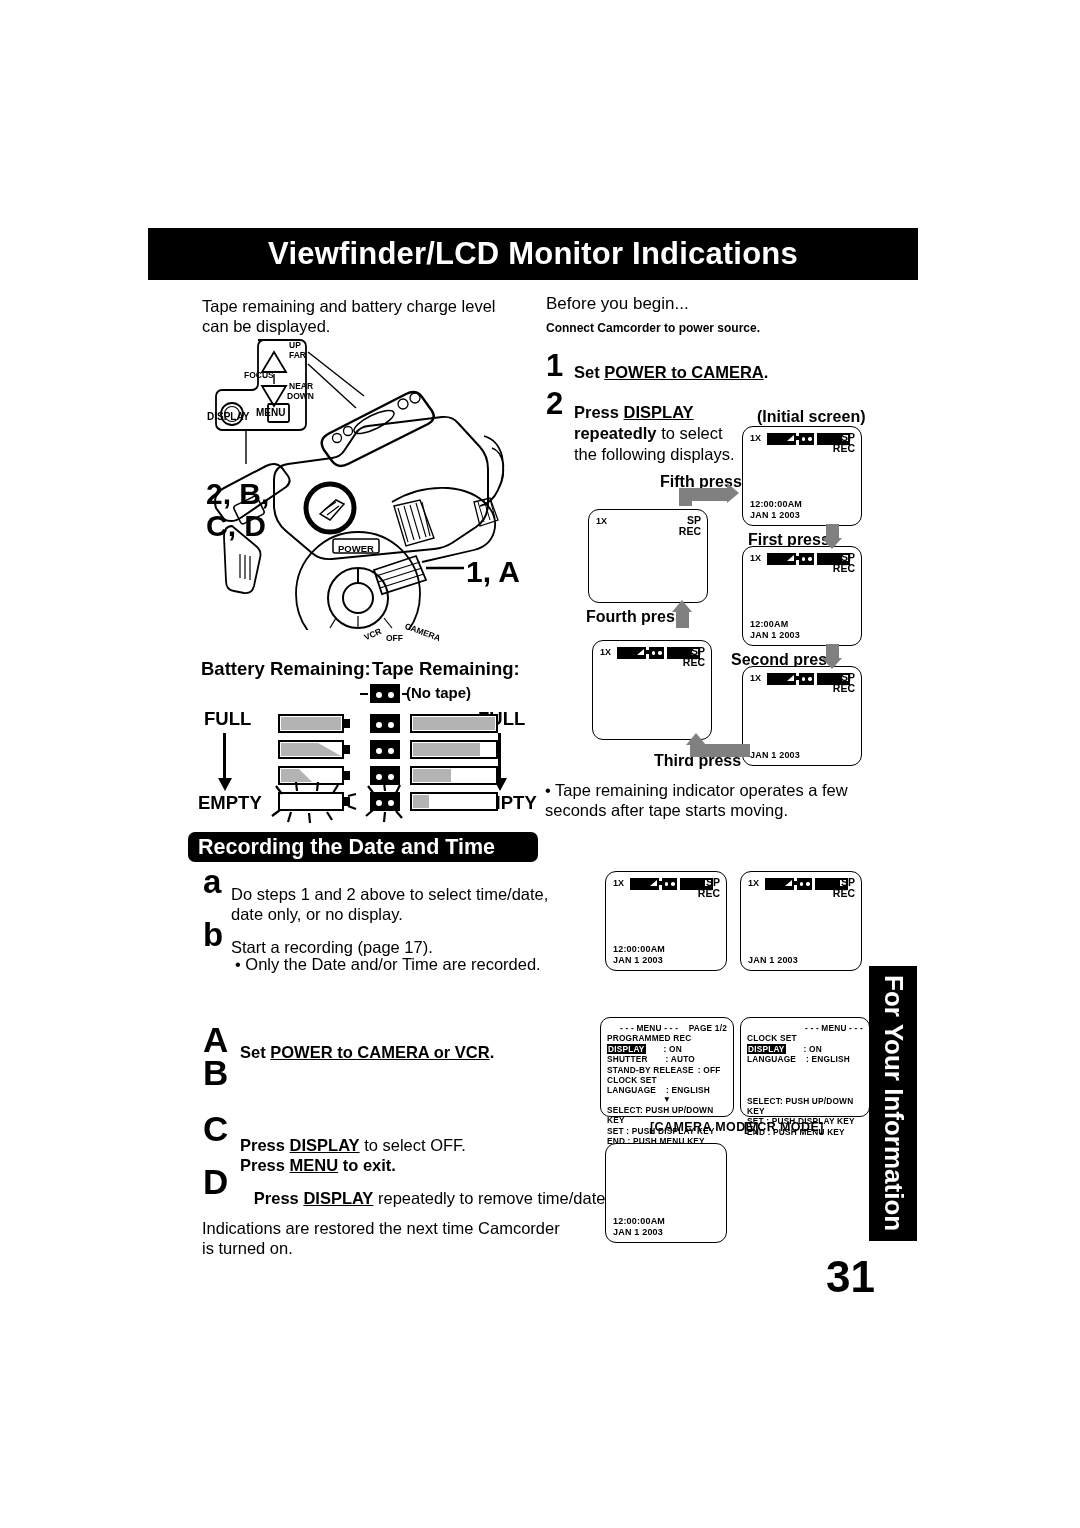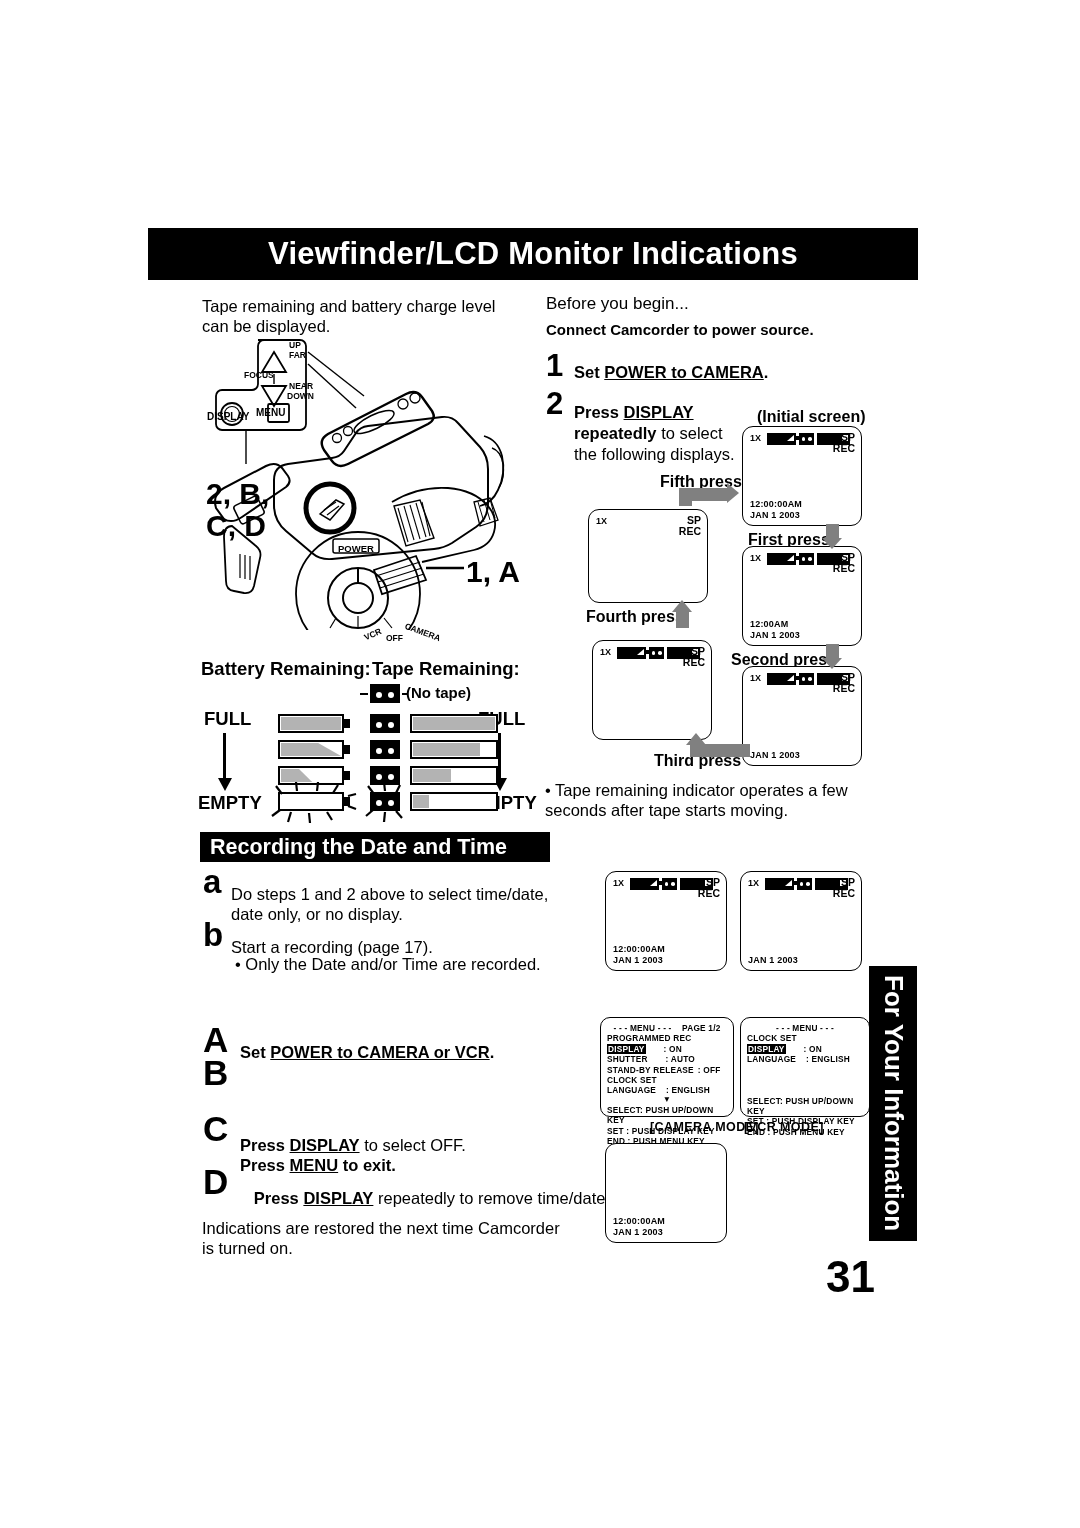--- a/index.html
+++ b/index.html
@@ -11,21 +11,21 @@
           display:flex;align-items:center;justify-content:center;font-weight:bold;font-size:31px;letter-spacing:.2px;}
 
   
   .txt{position:absolute;font-size:16.5px;line-height:20px;}
   .b{font-weight:bold;}
   .u{text-decoration:underline;}
 
   .intro{left:202px;top:296px;width:320px;}
 
   .bybegin{position:absolute;left:546px;top:294px;font-weight:normal;font-size:17px;}
-  .bysub{position:absolute;left:546px;top:321px;font-weight:bold;font-size:15px;}
+  .bysub{position:absolute;left:546px;top:321px;font-weight:bold;font-size:12px;}
 
   
   .stepnum{position:absolute;font-weight:bold;font-size:31px;line-height:28px;}
   .stepbody{position:absolute;font-size:16.5px;line-height:21px;}
 
   
   .secbar{position:absolute;background:#000;color:#fff;font-weight:bold;font-size:21.5px;
           display:flex;align-items:center;padding:0 10px;height:30px;}
 
   
@@ -53,21 +53,21 @@
 
   .presslbl{position:absolute;font-weight:bold;font-size:16px;}
 
   
   .bigbar{position:absolute;border:2.2px solid #000;box-sizing:border-box;}
   .hdrlbl{position:absolute;font-weight:bold;font-size:18.5px;}
 
   
   .menuscr{position:absolute;border:1.5px solid #000;border-radius:10px;background:#fff;
            font-size:8.3px;line-height:10.4px;font-weight:bold;padding:5px 6px;box-sizing:border-box;letter-spacing:.2px;}
-  .menuscr .ctr{text-align:center;}
+  .menuscr .ctr{text-align:right;}
   .inv{background:#000;color:#fff;padding:0 1px;}
   .modelbl{position:absolute;font-weight:bold;font-size:12.5px;letter-spacing:.4px;}
 
   
   .sidetab{position:absolute;background:#000;color:#fff;font-weight:bold;font-size:26px;
            display:flex;align-items:center;justify-content:center;}
   .sidetab span{writing-mode:vertical-rl;white-space:nowrap;}
 
   .pageno{position:absolute;font-weight:bold;font-size:44px;}
 
@@ -416,21 +416,21 @@
         <line x1="10" y1="4" x2="16" y2="12"></line>
           <line x1="26" y1="0" x2="27" y2="9"></line>
         <line x1="42" y1="3" x2="38" y2="11"></line>
           <line x1="8" y1="34" x2="15" y2="28"></line>
         <line x1="26" y1="40" x2="27" y2="30"></line>
           <line x1="44" y1="36" x2="38" y2="29"></line>
       </g>
     </svg>
   </div>
 
-  <div class="secbar" style="left:200px;top:832px;width:330px;">Recording the Date and Time</div>
+  <div class="secbar" style="left:188px;top:832px;width:330px;border-radius:7px;">Recording the Date and Time</div>
   <div class="callout" style="left:203px;top:866px;font-size:33px;">a</div>
   <div class="txt" style="left:231px;top:884px;width:330px;">Do steps 1 and 2 above to select time/date, date only, or no display.</div>
   <div class="callout" style="left:203px;top:919px;font-size:33px;">b</div>
   <div class="txt" style="left:231px;top:937px;width:340px;">Start a recording (page 17).</div>
   <div class="txt" style="left:235px;top:954px;width:340px;">• Only the Date and/or Time are recorded.</div>
 
 
   <div class="callout" style="left:203px;top:1024px;font-size:35px;">A</div>
   <div class="txt b" style="left:240px;top:1042px;width:350px;">
     <span>Set </span><span class="u">POWER to CAMERA or VCR</span><span>.</span>

